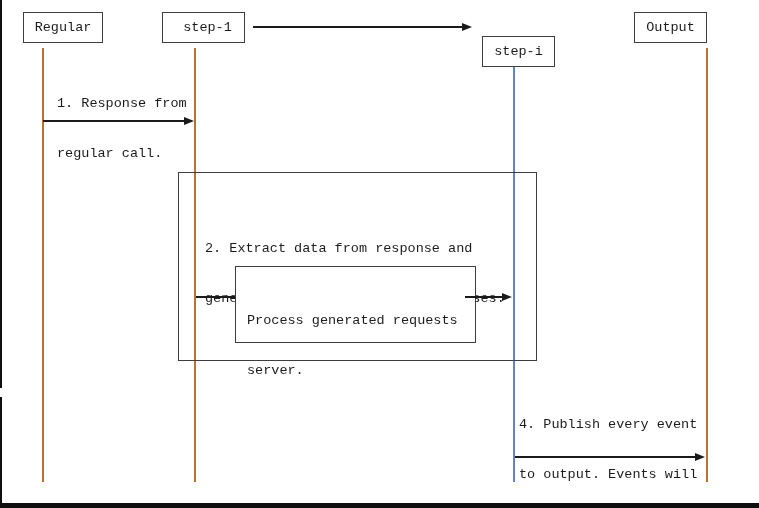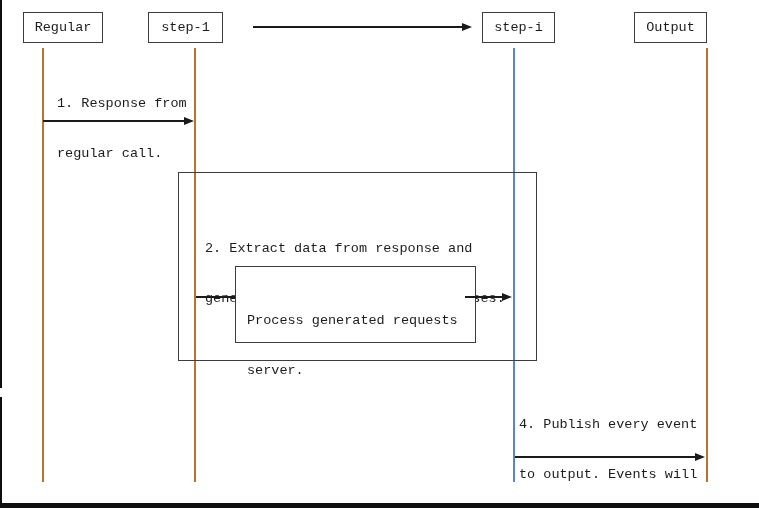--- a/index.html
+++ b/index.html
@@ -100,22 +100,22 @@
   <div class="abs page-border" style="left:0; top:0; width:2px; height:508px;"></div>
   <div class="abs page-border" style="left:0; top:503px; width:759px; height:5px;"></div>
   <div class="abs" style="left:0; top:388px; width:3px; height:9px; background:#ffffff; z-index:6;"></div>
 
   <div class="lifeline" style="left:42px;"></div>
   <div class="lifeline" style="left:194px;"></div>
   <div class="lifeline" style="left:513px;"></div>
   <div class="lifeline" style="left:706px;"></div>
 
   <div class="participant" style="left:11px; width:78px;margin-left:12px;">Regular</div>
-  <div class="participant" style="left:148px; width:73px;">step-1</div>
-  <div class="participant" style="left:482px; width:71px;">step-i</div>
+  <div class="participant" style="left:162px; width:73px;padding-left:8px;">step-1</div>
+  <div class="participant" style="left:482px; width:71px;margin-top:24px;">step-i</div>
   <div class="participant" style="left:634px; width:71px;">Output</div>
 
   <div class="msg-line" style="left:253px; top:26px; width:210px;"></div>
   <div class="arrow-head" style="left:462px; top:23px;"></div>
 
   <div class="msg-text" style="left:57px; top:63px;">
     <div>1. Response from</div>
     <div>regular call.</div>
   </div>
   <div class="msg-line" style="left:43px; top:120px; width:142px;"></div>

